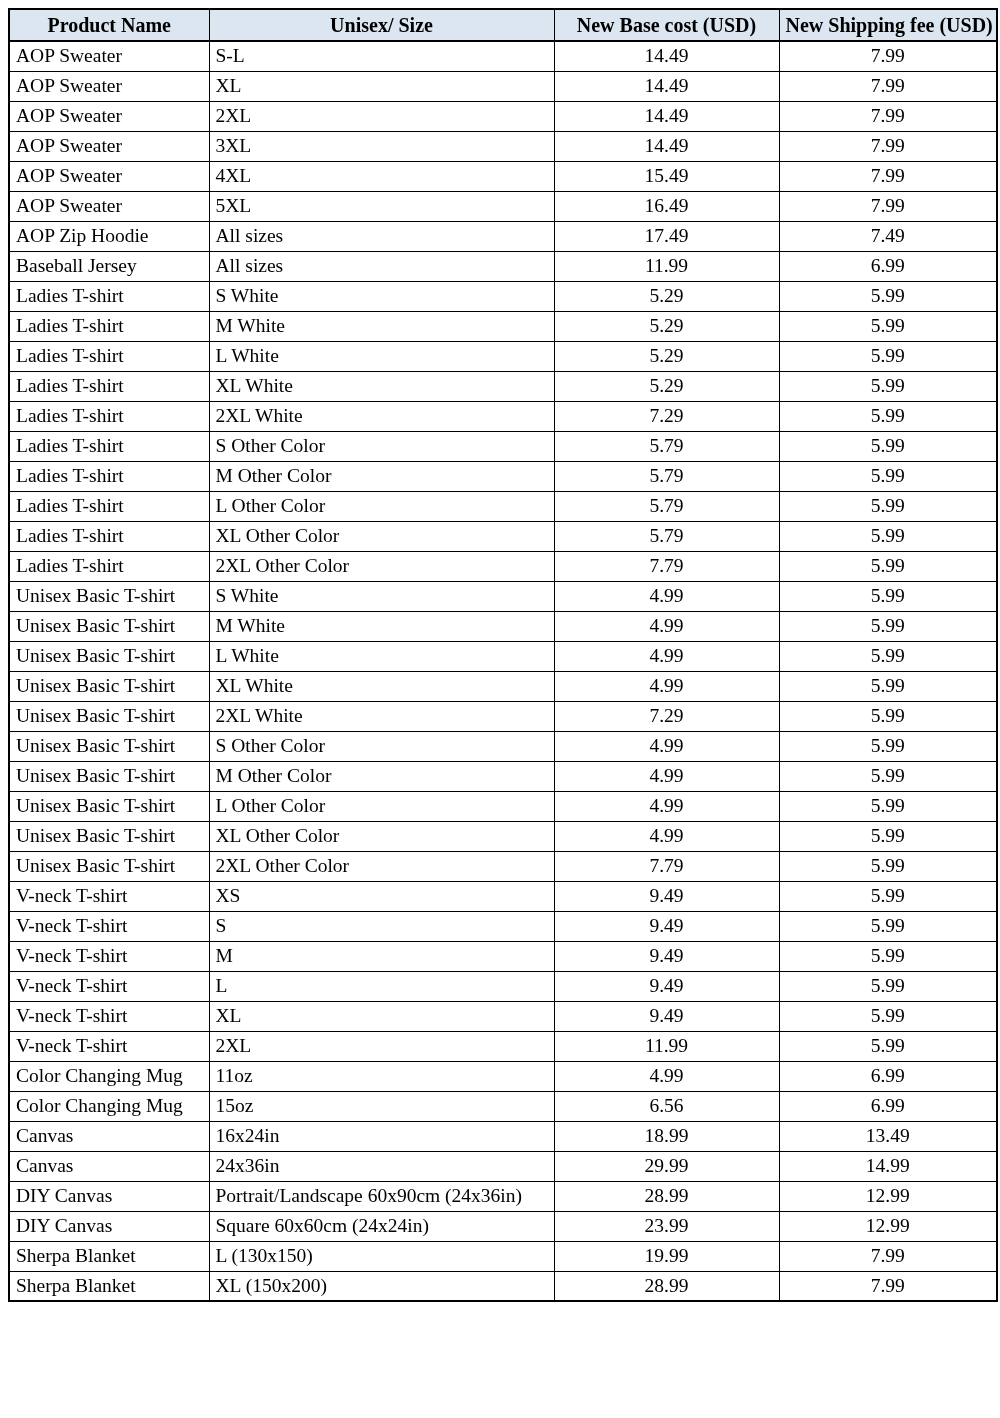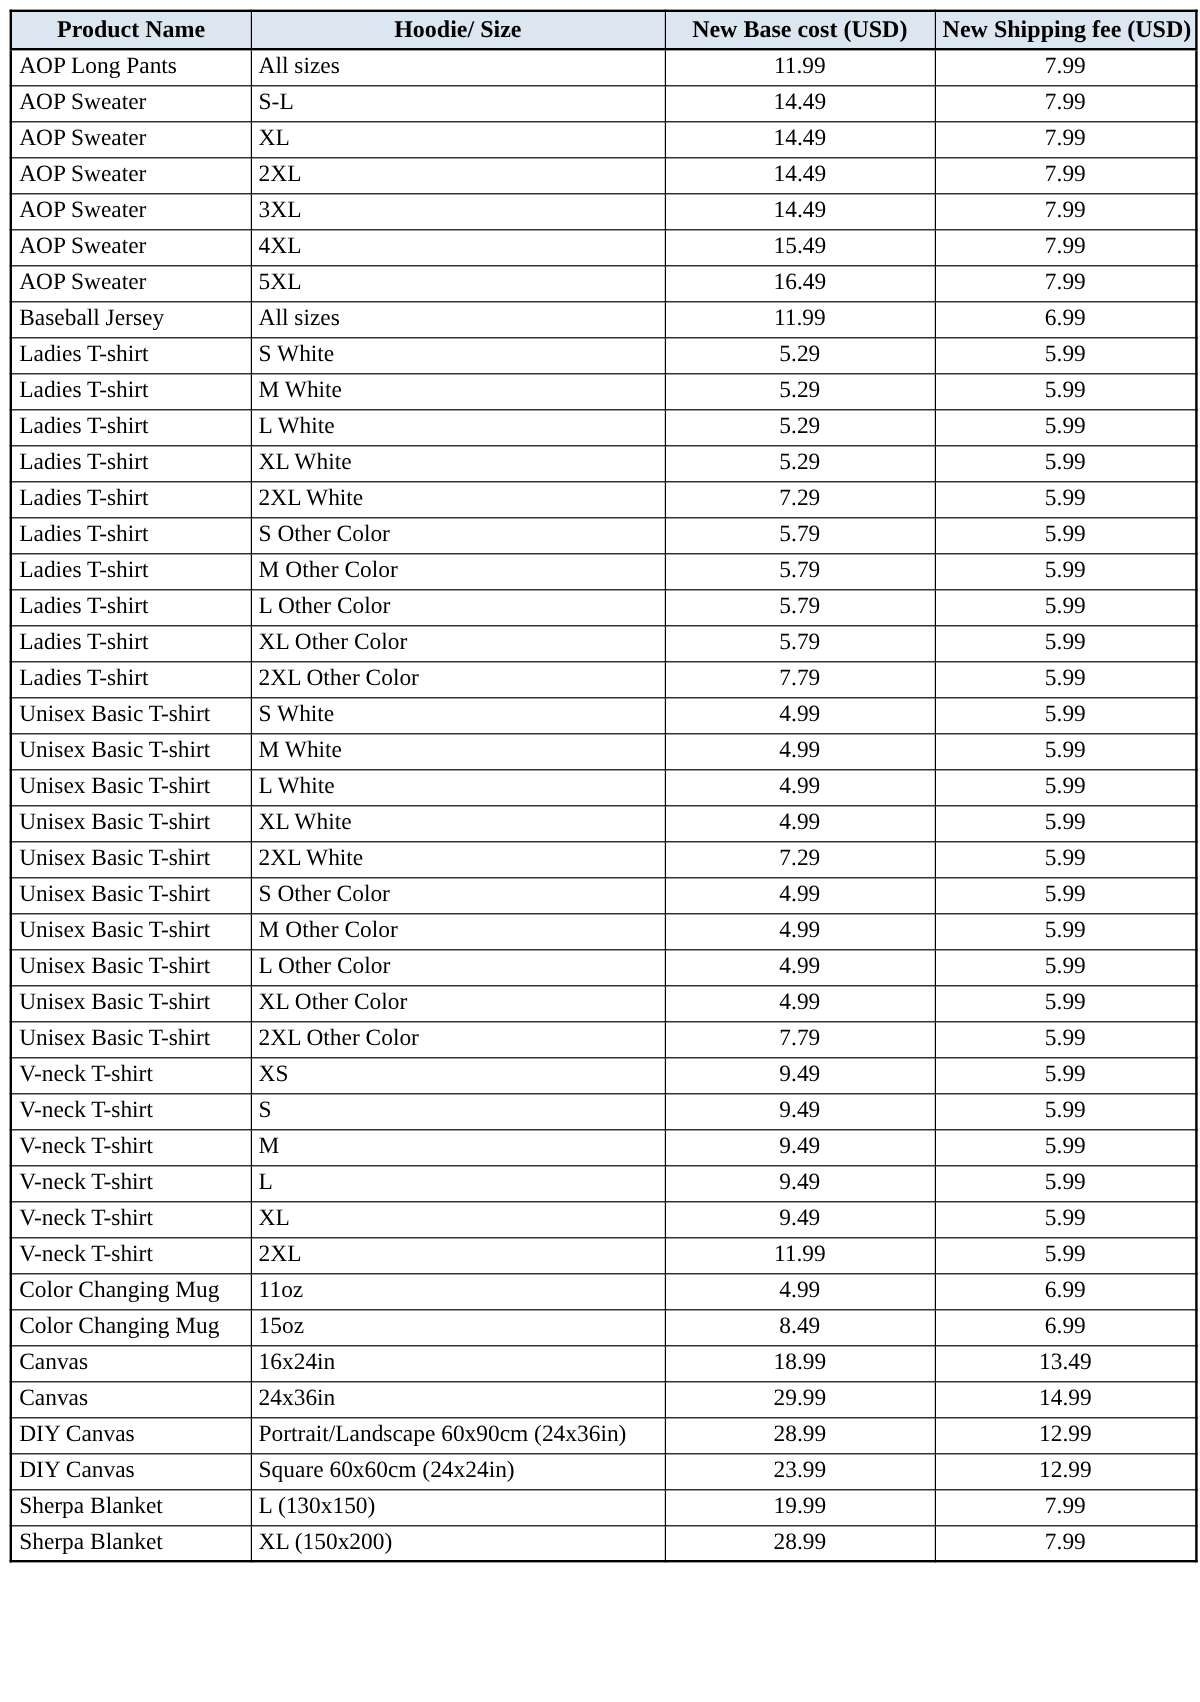--- a/index.html
+++ b/index.html
@@ -64,33 +64,27 @@
   <table class="price-table">
     <colgroup>
       <col class="c-name">
       <col class="c-variant">
       <col class="c-base">
       <col class="c-ship">
     </colgroup>
     <thead>
       <tr>
         <th>Product Name</th>
-        <th>Hoodie/ Size</th>
+        <th>Unisex/ Size</th>
         <th>New Base cost (USD)</th>
         <th>New Shipping fee (USD)</th>
       </tr>
     </thead>
     <tbody id="table-body">
         <tr>
-          <td class="name">AOP Long Pants</td>
-          <td class="variant">All sizes</td>
-          <td class="num">11.99</td>
-          <td class="num">7.99</td>
-        </tr>
-        <tr>
           <td class="name">AOP Sweater</td>
           <td class="variant">S-L</td>
           <td class="num">14.49</td>
           <td class="num">7.99</td>
         </tr>
         <tr>
           <td class="name">AOP Sweater</td>
           <td class="variant">XL</td>
           <td class="num">14.49</td>
           <td class="num">7.99</td>
@@ -111,20 +105,26 @@
           <td class="name">AOP Sweater</td>
           <td class="variant">4XL</td>
           <td class="num">15.49</td>
           <td class="num">7.99</td>
         </tr>
         <tr>
           <td class="name">AOP Sweater</td>
           <td class="variant">5XL</td>
           <td class="num">16.49</td>
           <td class="num">7.99</td>
+        </tr>
+        <tr>
+          <td class="name">AOP Zip Hoodie</td>
+          <td class="variant">All sizes</td>
+          <td class="num">17.49</td>
+          <td class="num">7.49</td>
         </tr>
         <tr>
           <td class="name">Baseball Jersey</td>
           <td class="variant">All sizes</td>
           <td class="num">11.99</td>
           <td class="num">6.99</td>
         </tr>
         <tr>
           <td class="name">Ladies T-shirt</td>
           <td class="variant">S White</td>
@@ -283,21 +283,21 @@
         </tr>
         <tr>
           <td class="name">Color Changing Mug</td>
           <td class="variant">11oz</td>
           <td class="num">4.99</td>
           <td class="num">6.99</td>
         </tr>
         <tr>
           <td class="name">Color Changing Mug</td>
           <td class="variant">15oz</td>
-          <td class="num">8.49</td>
+          <td class="num">6.56</td>
           <td class="num">6.99</td>
         </tr>
         <tr>
           <td class="name">Canvas</td>
           <td class="variant">16x24in</td>
           <td class="num">18.99</td>
           <td class="num">13.49</td>
         </tr>
         <tr>
           <td class="name">Canvas</td>

